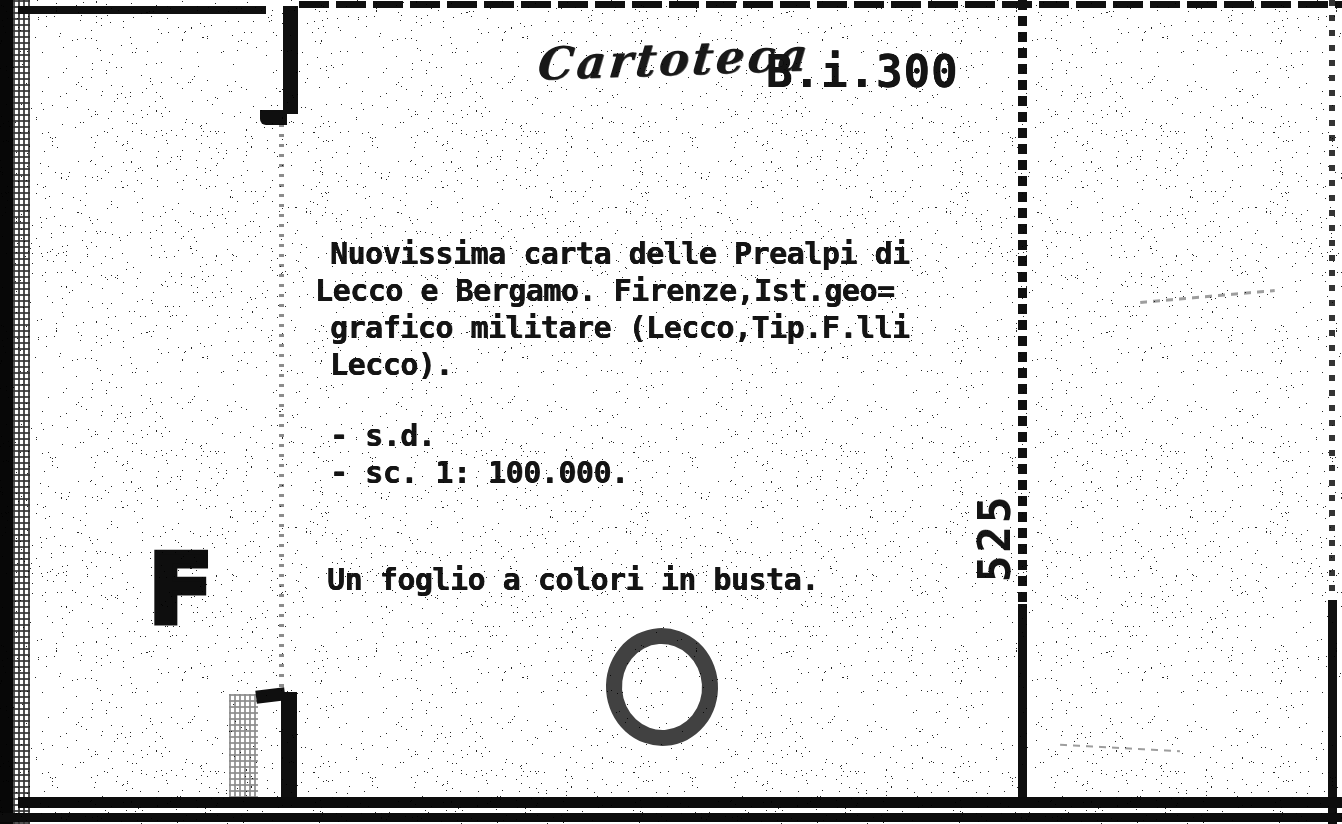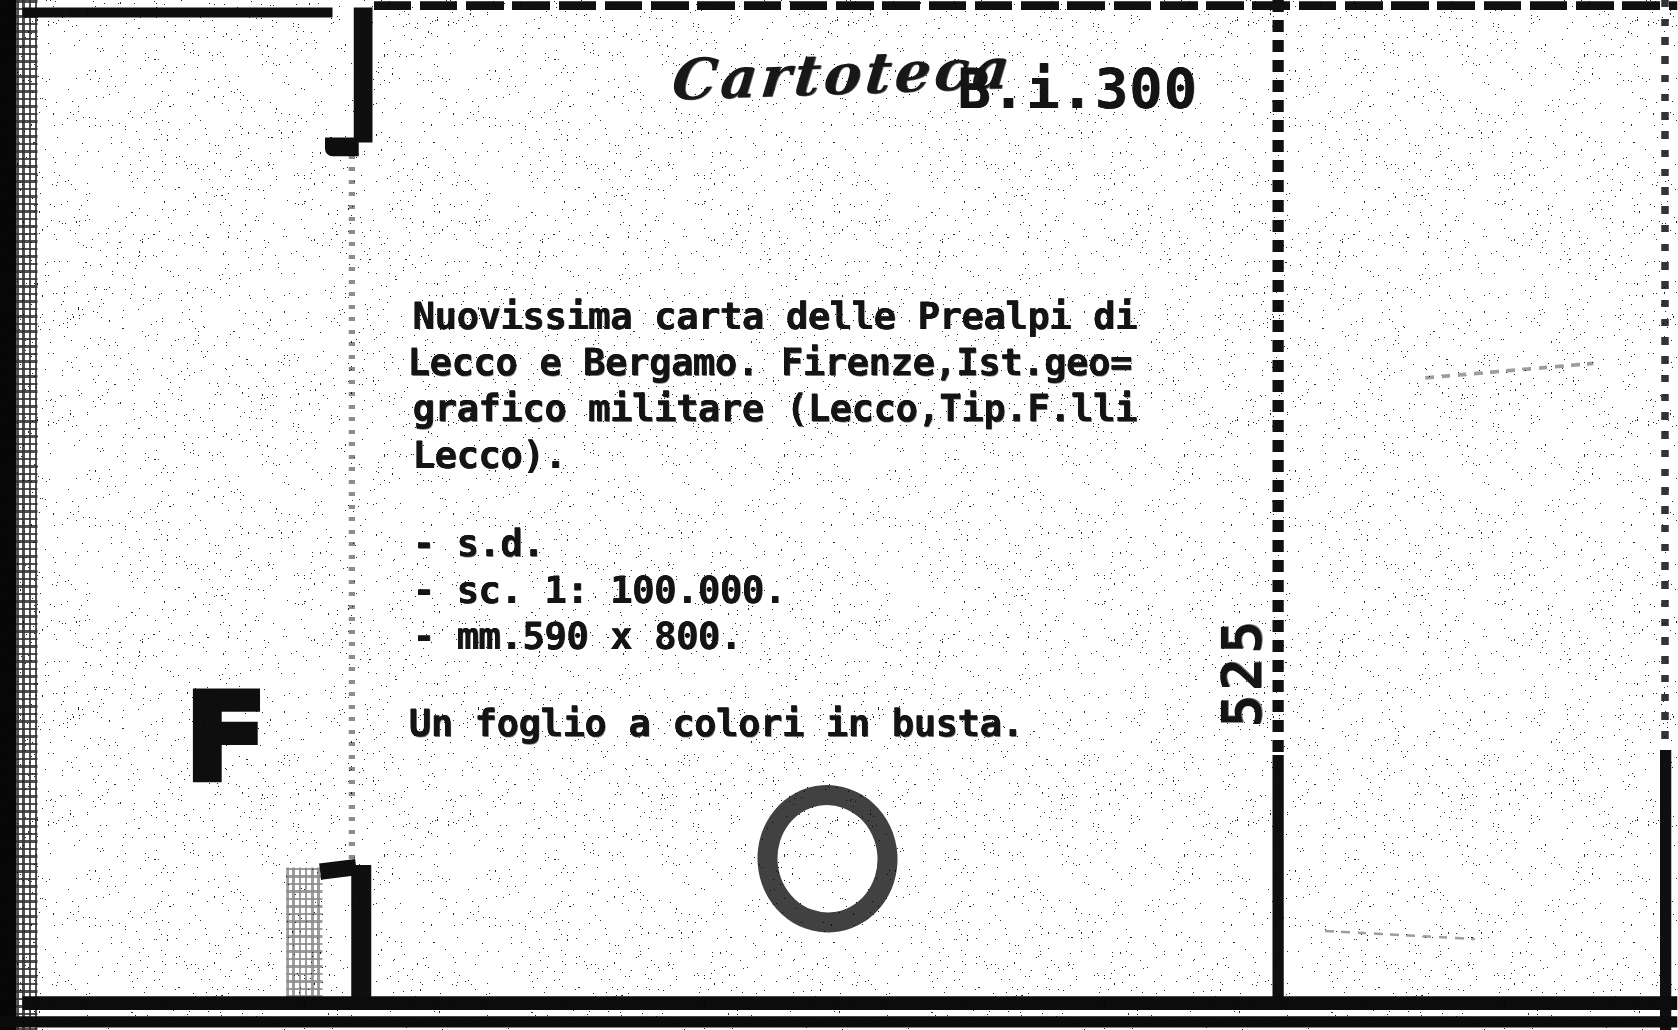--- a/index.html
+++ b/index.html
@@ -74,27 +74,26 @@
   <div class="abs ink" style="left:0;top:813px;width:1342px;height:9px;background:#0c0c0c;"></div>
 
   <div class="abs scratch" style="left:1140px;top:295px;width:135px;height:3px;transform:rotate(-5deg);"></div>
   <div class="abs scratch" style="left:1060px;top:747px;width:120px;height:2px;transform:rotate(3deg);"></div>
 
   <div class="abs script" style="left:538px;top:33px;">Cartoteca</div>
   <div class="abs t30 shelf" style="left:766px;top:46px;">B.i.300</div>
 
 
   <div class="abs t30" style="left:330px;top:236px;">Nuovissima carta delle Prealpi di</div>
-  <div class="abs t30" style="left:326px;top:273px;">Lecco e Bergamo. Firenze,Ist.geo=</div>
+  <div class="abs t30" style="left:315px;top:273px;">Lecco e Bergamo. Firenze,Ist.geo=</div>
   <div class="abs t30" style="left:330px;top:310px;">grafico militare (Lecco,Tip.F.lli</div>
   <div class="abs t30" style="left:330px;top:347px;">Lecco).</div>
 
   <div class="abs t30" style="left:330px;top:418px;">- s.d.</div>
   <div class="abs t30" style="left:330px;top:455px;">- sc. 1: 100.000.</div>
-  <div class="abs t30" style="left:330px;top:492px;">- mm.590 x 800.</div>
 
   <div class="abs t30" style="left:327px;top:562px;">Un foglio a colori in busta.</div>
 
   <div class="abs bigF" style="left:148px;top:542px;">F</div>
   <div class="abs sideNum" style="left:946px;top:490px;">525</div>
   <div class="abs stamp" style="left:606px;top:628px;"></div>
 
   <svg class="abs noise" width="1342" height="824">
     <filter id="sp" x="0" y="0" width="100%" height="100%">
       <feTurbulence type="fractalNoise" baseFrequency="0.8" numOctaves="2" seed="11"></feTurbulence>

